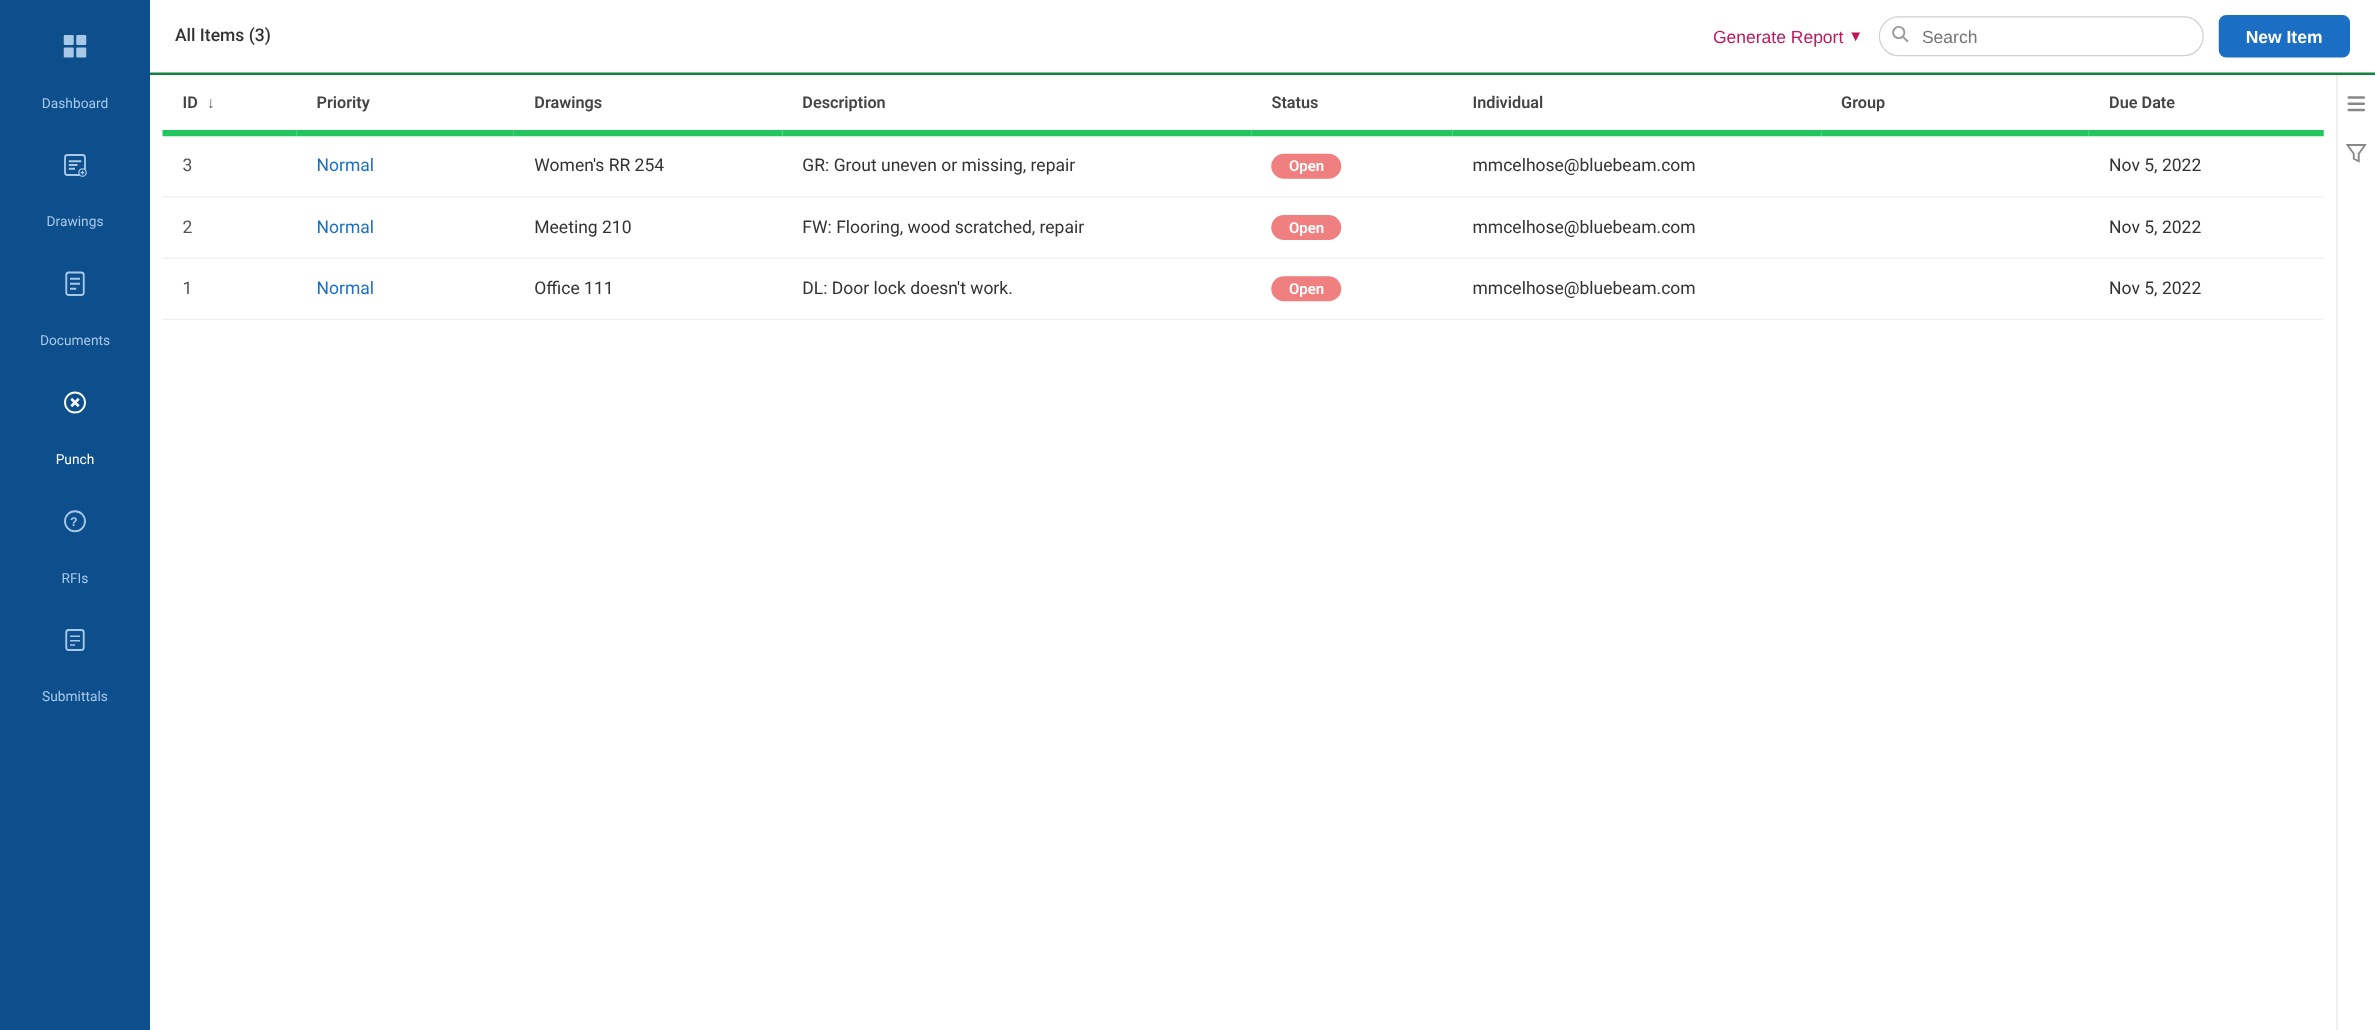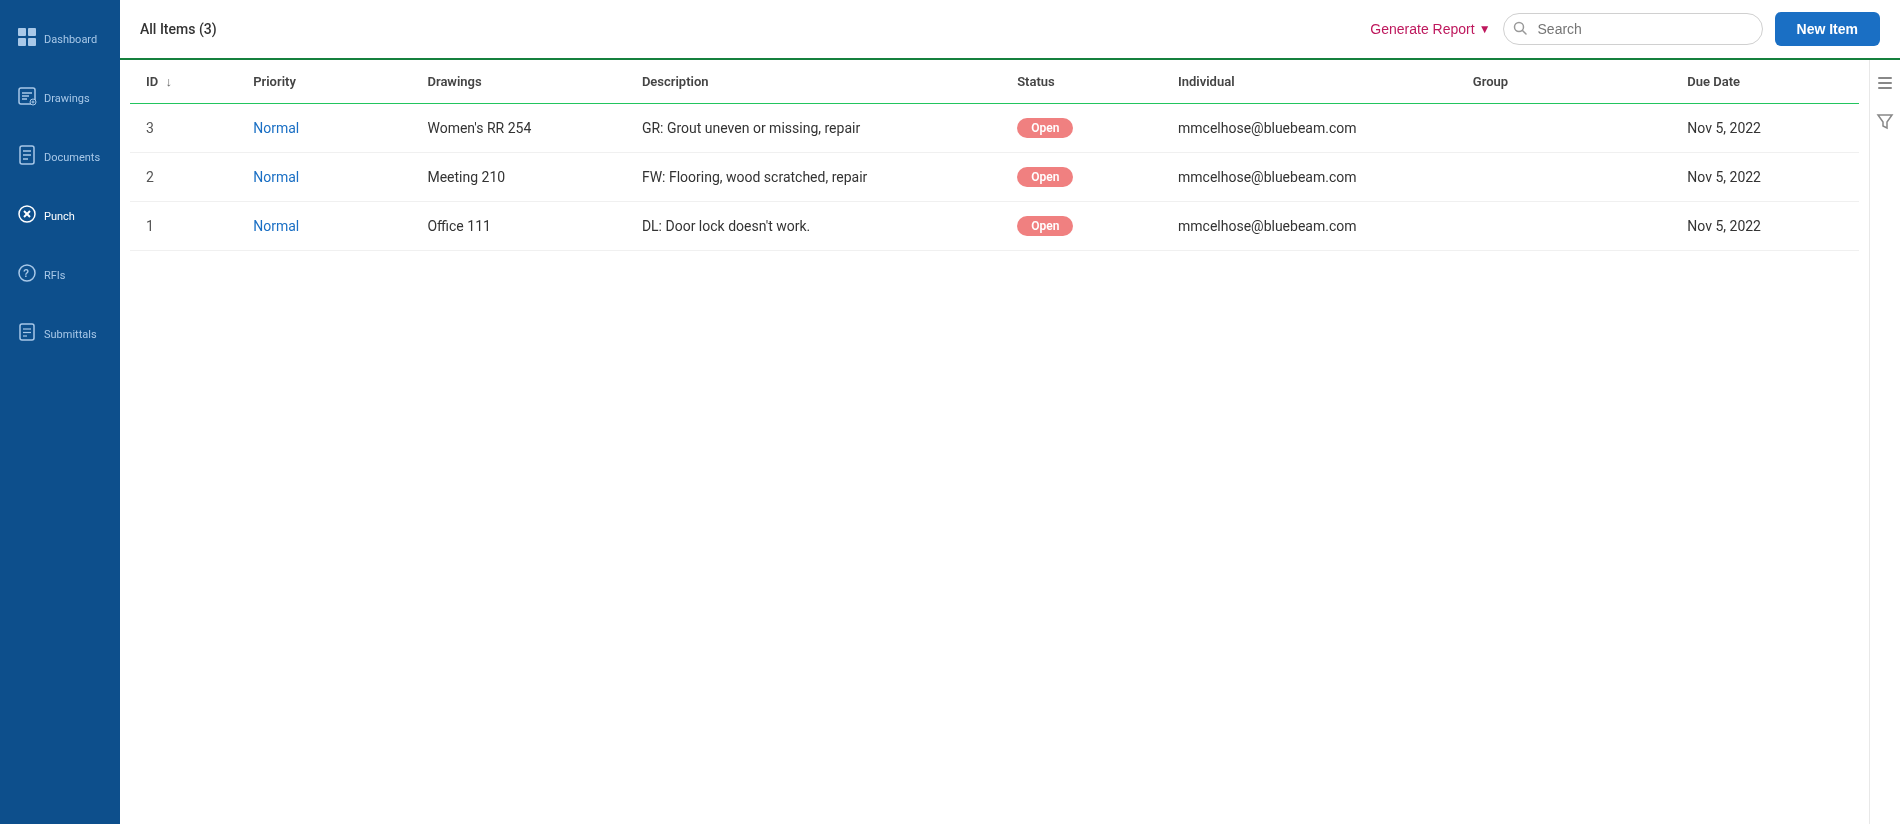--- a/index.html
+++ b/index.html
@@ -9,26 +9,27 @@
     .sidebar {
       width: 120px;
       background: #0d4f8c;
       display: flex;
       flex-direction: column;
       padding-top: 10px;
       flex-shrink: 0;
     }
     .sidebar-item {
       display: flex;
+      flex-direction: column;
       align-items: center;
       padding: 14px 10px;
       color: #a8c8e8;
       cursor: pointer;
       font-size: 12px;
-      gap: 6px;
+      gap: 23px;
       border-radius: 6px;
       margin: 2px 6px;
     }
     .sidebar-item.active { color: #fff; }
     .sidebar-item .icon { font-size: 20px; }
     .sidebar-item .label { font-size: 11px; text-align: center; }
     .sidebar-item.active .label { color: #fff; }
 
     
     .main {
@@ -103,21 +104,21 @@
       flex: 1;
       overflow-y: auto;
       padding: 0 10px;
     }
     table {
       width: 100%;
       border-collapse: collapse;
       font-size: 14px;
     }
     thead tr {
-      border-bottom: 1px solid #22c55e;
+      border-bottom: 5px solid #22c55e;
     }
     thead th {
       padding: 14px 16px;
       text-align: left;
       font-weight: 600;
       color: #444;
       font-size: 13px;
     }
     thead th.id-col {
       width: 80px;

